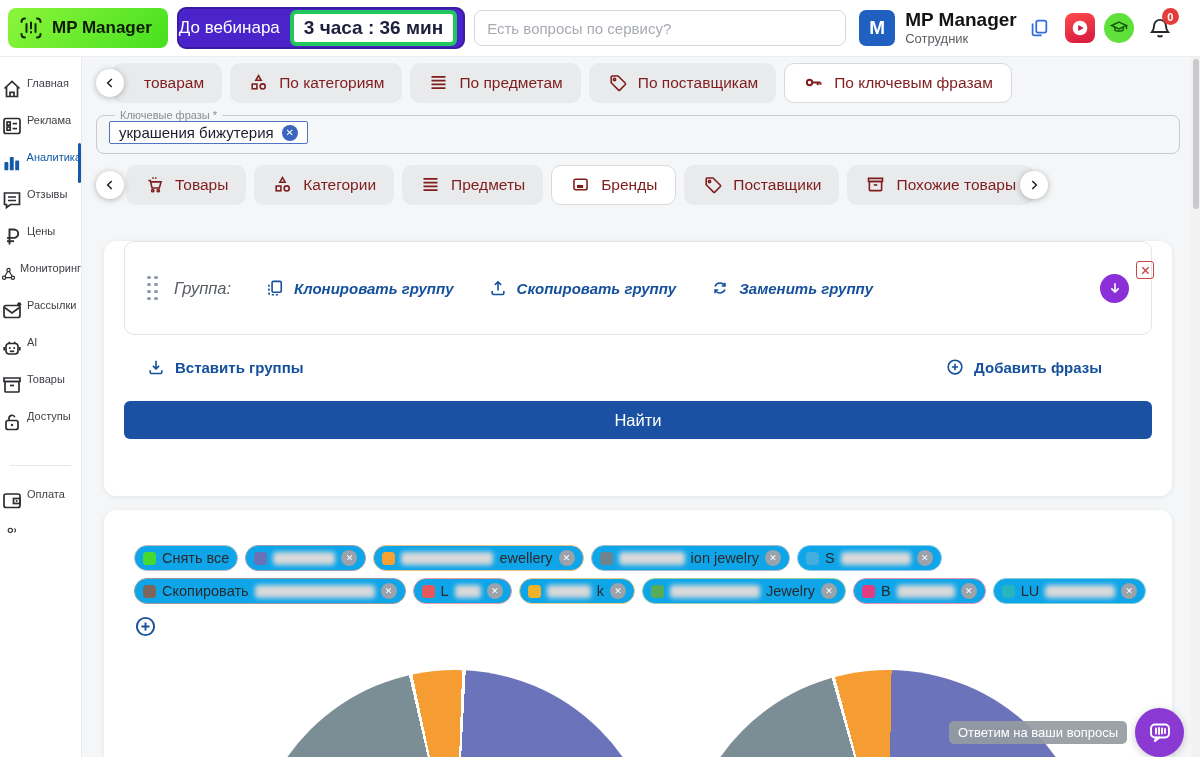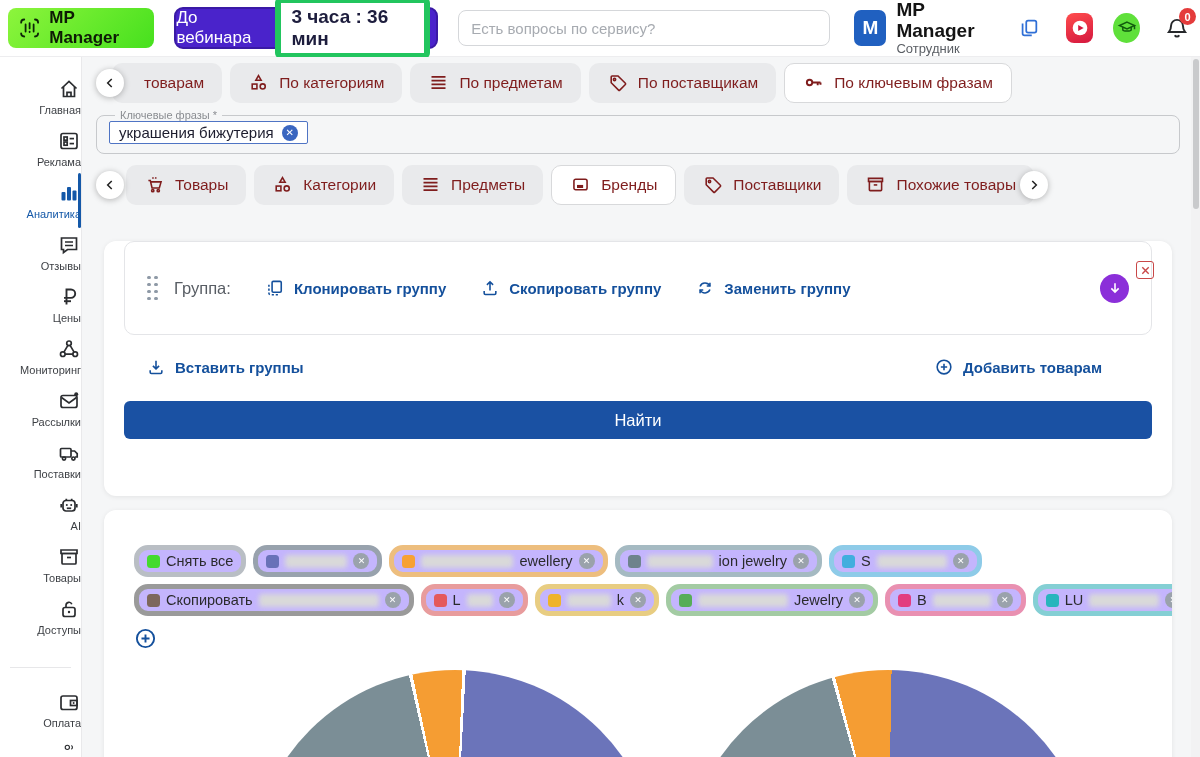--- a/index.html
+++ b/index.html
@@ -1,44 +1,44 @@
 <!DOCTYPE html>
 <html><head>
 <meta charset="utf-8">
 <style>
   * { box-sizing: border-box; margin: 0; padding: 0; }
   html,body { width:1200px; height:757px; overflow:hidden; background:#fff;
     font-family:"Liberation Sans", sans-serif; }
   .app { position:relative; width:1200px; height:757px; display:flex; flex-direction:column; overflow:hidden; }
 
   
-  .hdr { height:57px; flex:none; background:#fff; display:flex; align-items:center; padding:0 10px 0 8px; gap:20px; border-bottom:1px solid #ededef; }
+  .hdr { height:57px; flex:none; background:#fff; display:flex; align-items:center; padding:0 10px 0 8px; gap:9px; border-bottom:1px solid #ededef; }
   .logo { display:flex; align-items:center; gap:8px; height:40px; padding:0 16px 0 10px; border-radius:8px;
     background:linear-gradient(135deg,#8df53c,#46e01e); color:#0d1a05; font-weight:700; font-size:17px; }
   .logo svg { width:26px; height:26px; }
   .webinar { display:flex; align-items:center; gap:10px; height:42px; padding:0 6px 0 0; border-radius:9px;
     background:#4a23cb; border:2px solid #3a1aa5; color:#fff; font-size:17px; }
-  .webinar .timer { background:#fff; border:6px solid #22c55e; border-radius:6px; padding:3px 10px; color:#1d1d3d; font-weight:700; font-size:19px; }
+  .webinar .timer { background:#fff; border:4px solid #22c55e; border-radius:6px; padding:3px 10px; color:#1d1d3d; font-weight:700; font-size:19px; }
   .search { flex:none; width:372px; height:36px; border:1px solid #d5d7da; border-radius:8px; padding:0 12px; font-size:15px; color:#333; background:#fff; }
   .search::placeholder { color:#a7abb1; }
   .usr { display:flex; align-items:center; gap:10px; margin-left:4px; }
   .avatar { width:36px; height:36px; border-radius:7px; background:#2060c0; color:#fff; font-size:19px; font-weight:700; display:flex; align-items:center; justify-content:center; }
   .usr-name { font-size:19px; font-weight:700; color:#141414; line-height:1.1; }
   .usr-role { font-size:13px; color:#5a5e64; }
   .hdr-ic { display:flex; align-items:center; justify-content:center; }
   .copy-ic { color:#2f6fd6; margin:0 6px 0 2px; }
   .play-badge { width:30px; height:30px; border-radius:8px; background:linear-gradient(160deg,#ff4d4d,#d4173e); display:flex; align-items:center; justify-content:center; }
   .grad-badge { width:30px; height:30px; border-radius:50%; background:#5fe03a; display:flex; align-items:center; justify-content:center; color:#115c0e; }
   .bell-wrap { position:relative; margin-left:4px; color:#26282b; }
   .bell-badge { position:absolute; top:-7px; right:-6px; min-width:17px; height:17px; border-radius:9px; background:#e43b3b; color:#fff; font-size:11px; font-weight:700; display:flex; align-items:center; justify-content:center; padding:0 4px; }
 
   
   .body-row { flex:1; display:flex; min-height:0; }
   .sbar { width:82px; flex:none; background:#fff; border-right:1px solid #e9e9eb; padding-top:14px; display:flex; flex-direction:column; align-items:stretch; overflow:hidden; }
-  .sitem { position:relative; display:flex; flex-direction:column; align-items:flex-end; gap:3px; padding:6px 0; margin-bottom:1px; color:#2b2d30; cursor:pointer; }
+  .sitem { position:relative; display:flex; flex-direction:row; align-items:flex-start; gap:3px; padding:6px 0; margin-bottom:1px; color:#2b2d30; cursor:pointer; }
   .sitem .slabel { font-size:11px; color:#3c3f44; }
   .sitem svg { width:24px; height:24px; }
   .sitem.active { color:#1458a8; }
   .sitem.active .slabel { color:#1458a8; }
   .sitem.active::after { content:""; position:absolute; right:0; top:-2px; bottom:-2px; width:3px; background:#1458a8; border-radius:2px; }
   .sdiv { border-top:1px solid #e7e7e9; margin:24px 10px 16px; }
 
   .main { flex:1; background:#f5f6f7; padding:5px 20px 0 14px; position:relative; overflow:hidden; }
 
   
@@ -57,35 +57,35 @@
   .kw-field { margin:6px 0 10px; border:1px solid #c7c9cc; border-radius:8px; padding:0px 12px 9px; background:transparent; }
   .kw-field legend { font-size:11px; color:#8a8d92; padding:0 5px; margin-left:6px; }
   .kw-chip { display:inline-flex; align-items:center; gap:8px; border:1.5px solid #4f74c4; border-radius:2px; padding:2px 9px; font-size:15px; color:#1d1d2e; background:#fff; }
   .x-circle { width:16px; height:16px; border-radius:50%; background:#3a66c0; color:#fff; font-size:10px; line-height:1; display:flex; align-items:center; justify-content:center; flex:none; cursor:pointer; }
 
   
   .card { background:#fff; border-radius:12px; box-shadow:0 1px 5px rgba(0,0,0,.08); margin:0 8px; }
   .card1 { position:relative; margin-top:15px; height:255px; }
   .close-red { position:absolute; top:20px; right:18px; width:18px; height:18px; border:1.6px solid #c94747; border-radius:3px; color:#c94747; display:flex; align-items:center; justify-content:center; cursor:pointer; }
   .close-red svg { width:11px; height:11px; }
-  .group-card { margin:36px 20px 0; height:94px; border:1px solid #e4e5e8; border-radius:10px; display:flex; align-items:center; padding:0 22px; gap:34px; }
+  .group-card { margin:36px 20px 0; height:94px; border:1px solid #e4e5e8; border-radius:10px; display:flex; align-items:center; padding:0 22px; gap:34px;font-style:italic; }
   .drag-dots { display:grid; grid-template-columns:4px 4px; grid-auto-rows:4px; gap:3px; margin-right:-18px; }
   .drag-dots i { width:3.5px; height:3.5px; border-radius:50%; background:#8e99a6; }
   .group-label { font-size:16.5px; color:#585d64; }
   .blink { display:inline-flex; align-items:center; gap:9px; color:#14509c; font-weight:700; font-size:15px; cursor:pointer; }
   .blink svg { width:20px; height:20px; flex:none; }
   .purple-circle { margin-left:auto; width:29px; height:29px; border-radius:50%; background:#8b2fd9; display:flex; align-items:center; justify-content:center; color:#fff; cursor:pointer; }
   .purple-circle svg { width:16px; height:16px; }
   .bulk-row { margin:22px 70px 0 42px; display:flex; justify-content:space-between; align-items:center; }
   .find-btn { display:flex; align-items:center; justify-content:center; margin:24px 20px 0; height:38px; width:calc(100% - 40px); background:#1a51a3; border:none; border-radius:6px; color:#fff; font-size:16.5px; font-family:inherit; cursor:pointer; }
 
   
   .card2 { position:relative; margin-top:14px; height:600px; padding:35px 20px 0 30px; overflow:hidden; }
   .chips { display:flex; gap:7px; margin-bottom:7px; }
-  .chip { height:32px; display:inline-flex; align-items:center; gap:6px; padding:0 8px; border:5px solid #6d28d9; border-radius:14px; font-size:14.5px; color:#2a2a2c; background:#c4b5fd; cursor:pointer; flex:none; }
+  .chip { height:26px; display:inline-flex; align-items:center; gap:6px; padding:0 8px; border:1px solid #6d28d9; border-radius:14px; font-size:14.5px; color:#2a2a2c; background:#0ea5e9; cursor:pointer; flex:none; }
   .chip .sq { width:13px; height:13px; border-radius:3.5px; flex:none; }
   .chip-text { white-space:nowrap; }
   .chip-text:empty { display:none; }
   .blur { height:13px; background:#d9d9d9; border-radius:3px; filter:blur(2.5px); display:inline-block; flex:none; }
   .chip-x { width:16px; height:16px; border-radius:50%; background:#9aa2ab; color:#fff; font-size:9px; line-height:1; display:flex; align-items:center; justify-content:center; flex:none; cursor:pointer; }
   .plus-btn { margin-top:11px; width:23px; height:23px; color:#14509c; cursor:pointer; }
   .plus-btn svg { width:23px; height:23px; }
   .pie { position:absolute; width:410px; height:410px; border-radius:50%; top:160px; }
   .pie1 { left:146px; } .pie2 { left:579px; }
 
@@ -205,29 +205,20 @@
       <div class="sitem">
         <svg viewBox="0 0 24 24" fill="none" stroke="currentColor" stroke-width="1.7">
             <rect x="4" y="6.5" width="16" height="12" rx="2"></rect>
             <path d="M4.5 8.5 12 14 19.5 8.5"></path>
             <circle cx="19.2" cy="5.2" r="2" fill="currentColor" stroke="none"></circle>
           </svg>
         <span class="slabel">Рассылки</span>
       </div>
       <div class="sitem">
         <svg viewBox="0 0 24 24" fill="none" stroke="currentColor" stroke-width="1.7">
-            <rect x="3.5" y="7.5" width="10.5" height="8.5" rx="1"></rect>
-            <path d="M14 10 h3.6 l2.6 2.6 v3.4 h-2.2"></path>
-            <circle cx="7" cy="17.6" r="1.6"></circle>
-            <circle cx="16.4" cy="17.6" r="1.6"></circle>
-          </svg>
-        <span class="slabel">Поставки</span>
-      </div>
-      <div class="sitem">
-        <svg viewBox="0 0 24 24" fill="none" stroke="currentColor" stroke-width="1.7">
             <rect x="6" y="7.5" width="12" height="10.5" rx="3"></rect>
             <path d="M9.3 7.5 v-1.8 M14.7 7.5 v-1.8"></path>
             <circle cx="9.8" cy="12" r="1" fill="currentColor" stroke="none"></circle>
             <circle cx="14.2" cy="12" r="1" fill="currentColor" stroke="none"></circle>
             <path d="M9.8 15.3 h4.4"></path>
             <path d="M4.2 11 v3.4 M19.8 11 v3.4"></path>
           </svg>
         <span class="slabel">AI</span>
       </div>
       <div class="sitem">
@@ -423,21 +414,21 @@
                 <path d="M12 4.5 V14 M8.3 10.6 12 14.3 15.7 10.6"></path>
                 <path d="M5 16 v2.3 a1.5 1.5 0 0 0 1.5 1.5 h11 a1.5 1.5 0 0 0 1.5 -1.5 V16"></path>
               </svg>
             <span>Вставить группы</span>
           </span>
           <span class="blink">
             <svg viewBox="0 0 24 24" fill="none" stroke="currentColor" stroke-width="1.9">
                 <circle cx="12" cy="12" r="8.2"></circle>
                 <path d="M12 8.2 v7.6 M8.2 12 h7.6"></path>
               </svg>
-            <span>Добавить товарам</span>
+            <span>Добавить фразы</span>
           </span>
         </div>
         <button class="find-btn">Найти</button>
       </div>
 
       <div class="card card2">
         <div class="chips">
           <span class="chip" style="border-color: rgb(185, 190, 196);">
             <span class="sq" style="background-color: rgb(68, 218, 47);"></span>
             <span class="chip-text">Снять все</span>
@@ -521,17 +512,27 @@
               <path d="M12 7.8 v8.4 M7.8 12 h8.4"></path>
             </svg>
         </div>
         <div class="pie pie1" style="background: conic-gradient(from 3deg, rgb(107, 116, 186) 0deg, rgb(107, 116, 186) 167deg, rgb(255, 255, 255) 167deg, rgb(255, 255, 255) 168deg, rgb(123, 142, 150) 168deg, rgb(123, 142, 150) 344deg, rgb(255, 255, 255) 344deg, rgb(255, 255, 255) 345deg, rgb(245, 157, 51) 345deg, rgb(245, 157, 51) 359deg, rgb(255, 255, 255) 359deg, rgb(255, 255, 255) 360deg);"></div>
         <div class="pie pie2" style="background: conic-gradient(from 1deg, rgb(107, 116, 186) 0deg, rgb(107, 116, 186) 169deg, rgb(255, 255, 255) 169deg, rgb(255, 255, 255) 170deg, rgb(123, 142, 150) 170deg, rgb(123, 142, 150) 343deg, rgb(255, 255, 255) 343deg, rgb(255, 255, 255) 344deg, rgb(245, 157, 51) 344deg, rgb(245, 157, 51) 360deg);"></div>
       </div>
 
     </div>
   </div>
 
+  <div class="support">
+    <span class="tooltip">Ответим на ваши вопросы</span>
+    <div class="chat-btn">
+      <svg viewBox="0 0 28 28" fill="none" stroke="currentColor" stroke-width="1.9" stroke-linecap="round">
+        <rect x="5" y="5.5" width="18" height="13" rx="4"></rect>
+        <path d="M10 9.5 v5 M13 9 v6 M16 9.5 v5 M19 10 v4"></path>
+        <path d="M10.5 18.5 L8.5 22.5 L13.5 18.5"></path>
+      </svg>
+    </div>
+  </div>
 
   <div class="scrollbar">
       <div class="thumb"></div>
     </div>
 </div>
 
 </body></html>

